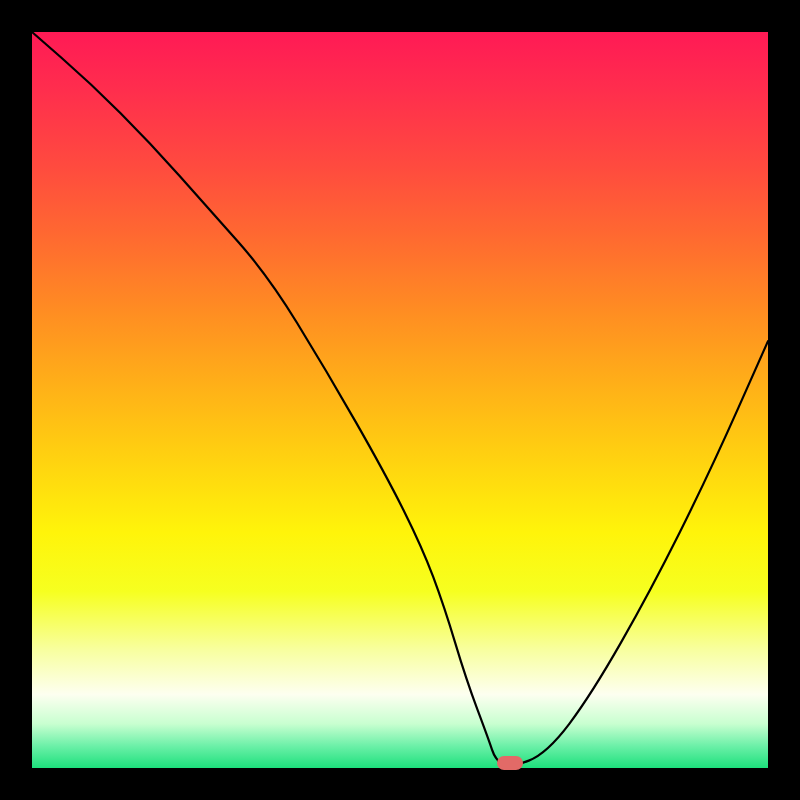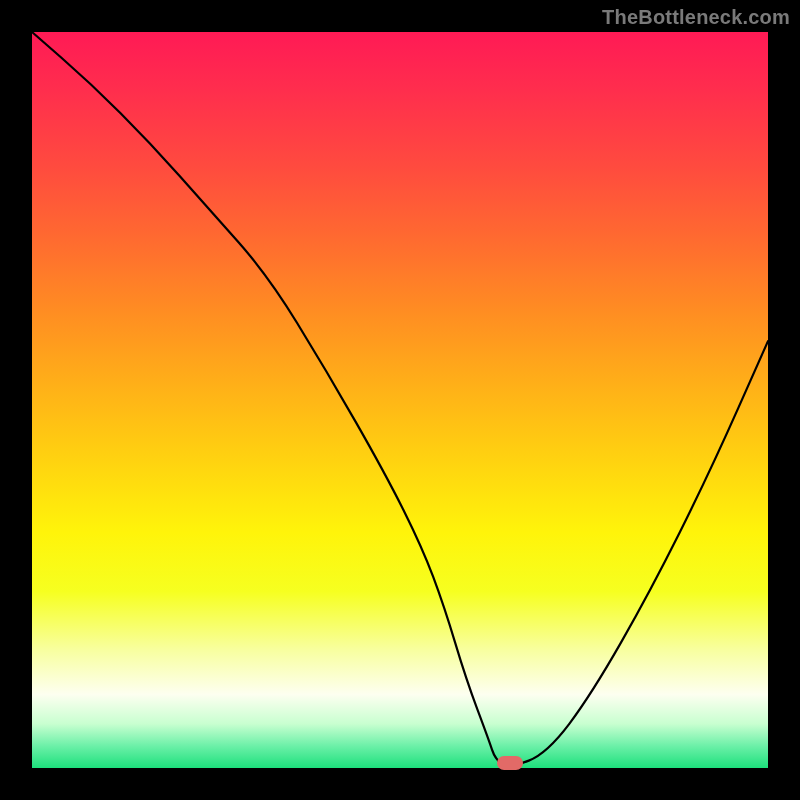--- a/index.html
+++ b/index.html
@@ -71,14 +71,13 @@
 </head>
 <body>
 
 <div class="frame">
   <div class="plot-area">
     <svg class="curve" viewBox="0 0 736 736" preserveAspectRatio="none">
       <path d="M 0 0 Q 0 0 29.44 25.75999999999999 Q 58.88 51.51999999999998 88.32000000000001 80.95999999999998 Q 117.76 110.39999999999998 147.2 143.51999999999998 Q 176.64 176.64 206.07999999999998 209.76 Q 235.52 242.88 264.96000000000004 290.71999999999997 Q 294.40000000000003 338.55999999999995 323.84000000000003 390.0799999999999 Q 353.28 441.59999999999997 371.68 478.4 Q 390.08000000000004 515.2 401.12 544.6400000000001 Q 412.16 574.08 423.2 610.8800000000001 Q 434.23999999999995 647.6800000000001 445.28 677.12 Q 456.32 706.56 460 717.5999999999999 Q 463.68 728.64 471.04 732.3199999999999 Q 478.40000000000003 736 496.79999999999995 728.64 Q 515.1999999999999 721.28 537.28 691.8399999999999 Q 559.36 662.4 588.8 610.88 Q 618.24 559.36 647.6800000000001 500.48 Q 677.12 441.59999999999997 706.56 375.36 T 736 309.12"></path>
     </svg>
     <div class="marker" style="left: 478.4px; top: 730.848px; background: rgb(226, 106, 103);"></div>
   </div>
-  <div class="watermark">TheBottleneck.com</div>
 </div>
 
 </body></html>

